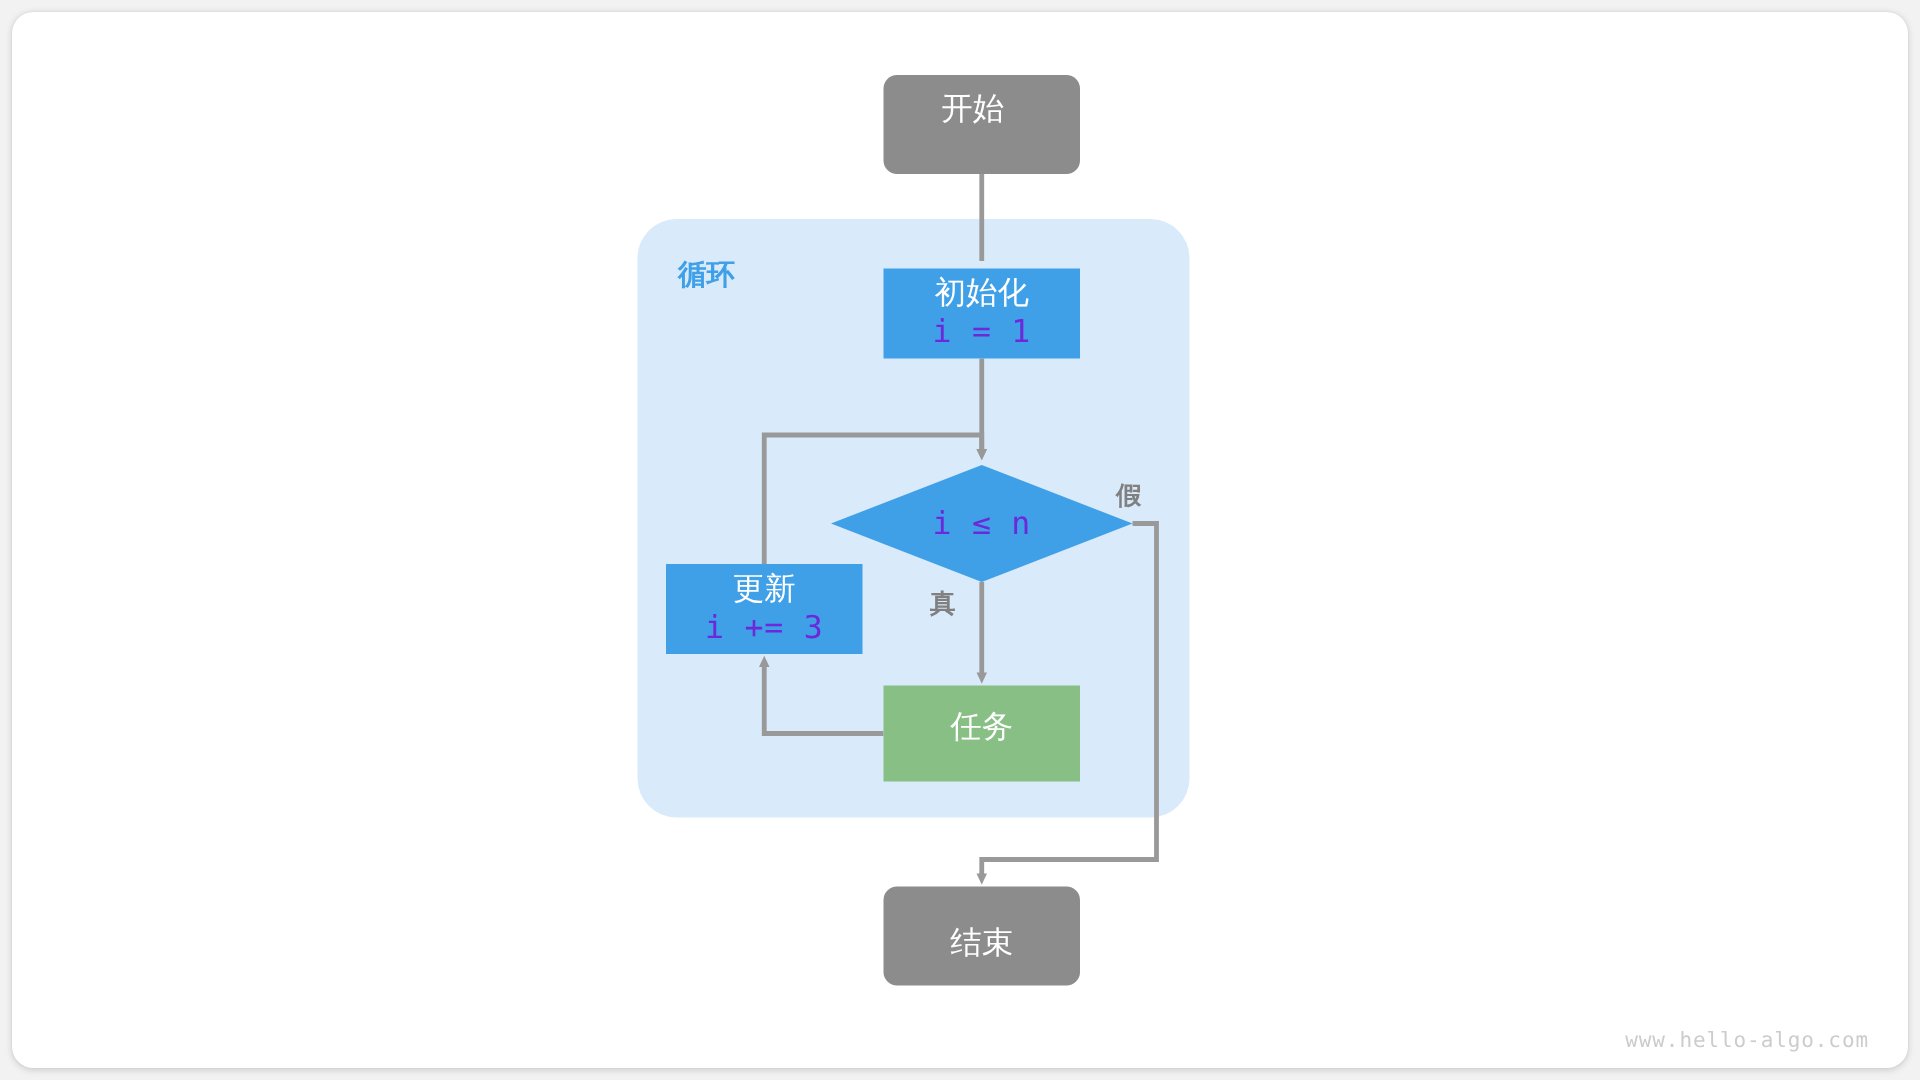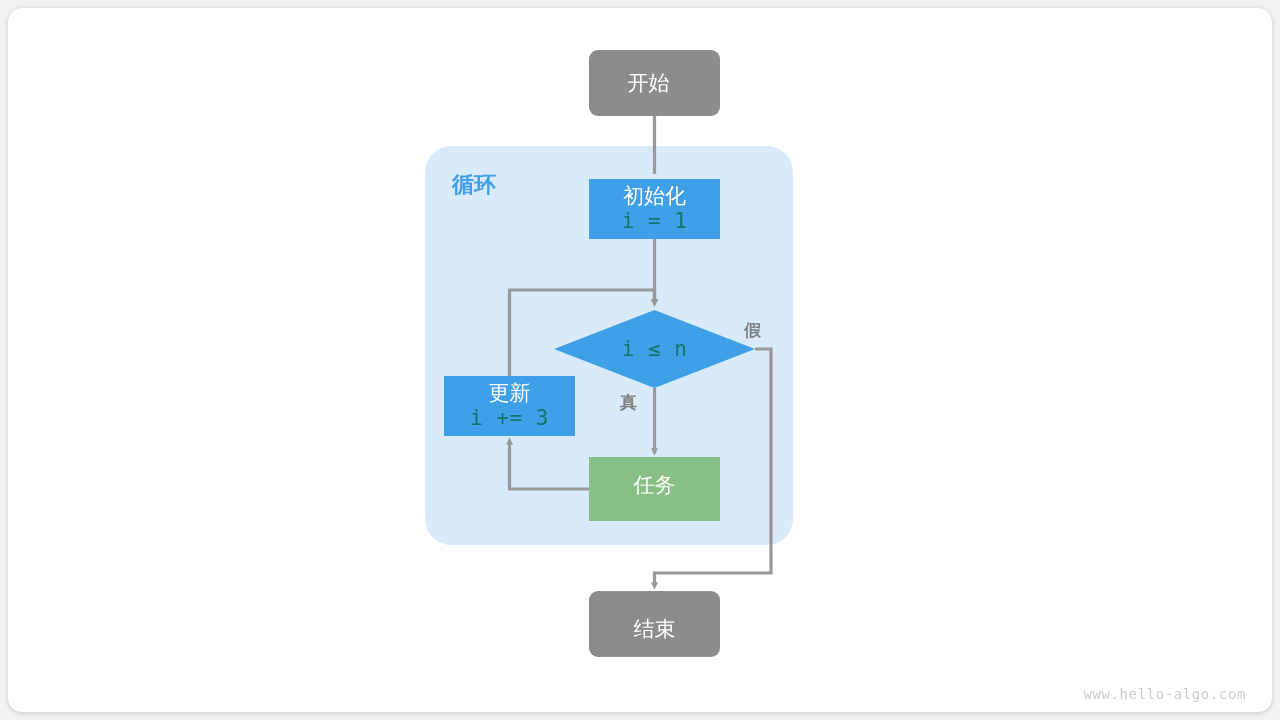--- a/index.html
+++ b/index.html
@@ -42,36 +42,36 @@
     justify-content: center;
     pointer-events: none;
     line-height: 1.18;
   }
   .lbl-cn {
     color: #ffffff;
     font-size: 21px;
     font-family: "Liberation Sans", "DejaVu Sans", sans-serif;
   }
   .lbl-mono {
-    color: #0f766e;
+    color: #6d28d9;
     font-size: 21px;
     font-family: "DejaVu Sans Mono", "Liberation Mono", monospace;
     letter-spacing: 0.5px;
   }
   .edge-label {
     position: absolute;
     color: #808080;
     font-size: 17px;
     font-weight: bold;
     font-family: "Liberation Sans", "DejaVu Sans", sans-serif;
   }
   .group-label {
     position: absolute;
     color: #3fa0e8;
-    font-size: 22px;
+    font-size: 19px;
     font-weight: bold;
     font-family: "Liberation Sans", "DejaVu Sans", sans-serif;
   }
   .watermark {
     position: absolute;
     right: 34px;
     bottom: 18px;
     color: #cccccc;
     font-size: 14px;
     font-family: "DejaVu Sans Mono", "Liberation Mono", monospace;
@@ -126,21 +126,21 @@
 
     <rect x="444" y="376" width="131" height="60" fill="#3fa0e8"></rect>
 
     <rect x="589" y="457" width="131" height="64" fill="#88bf84"></rect>
 
     <rect x="589" y="591" width="131" height="66" rx="9" ry="9" fill="#8c8c8c"></rect>
   </svg>
 
   <div class="group-label" style="left:452px; top:170px;">循环</div>
 
-  <div class="node-label" style="left:589px; top:50px; width:119px; height:66px;">
+  <div class="node-label" style="left:589px; top:40px; width:119px; height:66px;">
     <span class="lbl-cn">开始</span>
   </div>
 
   <div class="node-label" style="left:589px; top:179px; width:131px; height:60px;">
     <span class="lbl-cn">初始化</span>
     <span class="lbl-mono">i = 1</span>
   </div>
 
   <div class="node-label" style="left:554px; top:310px; width:201px; height:78px;text-align:center;">
     <span class="lbl-mono">i ≤ n</span>

